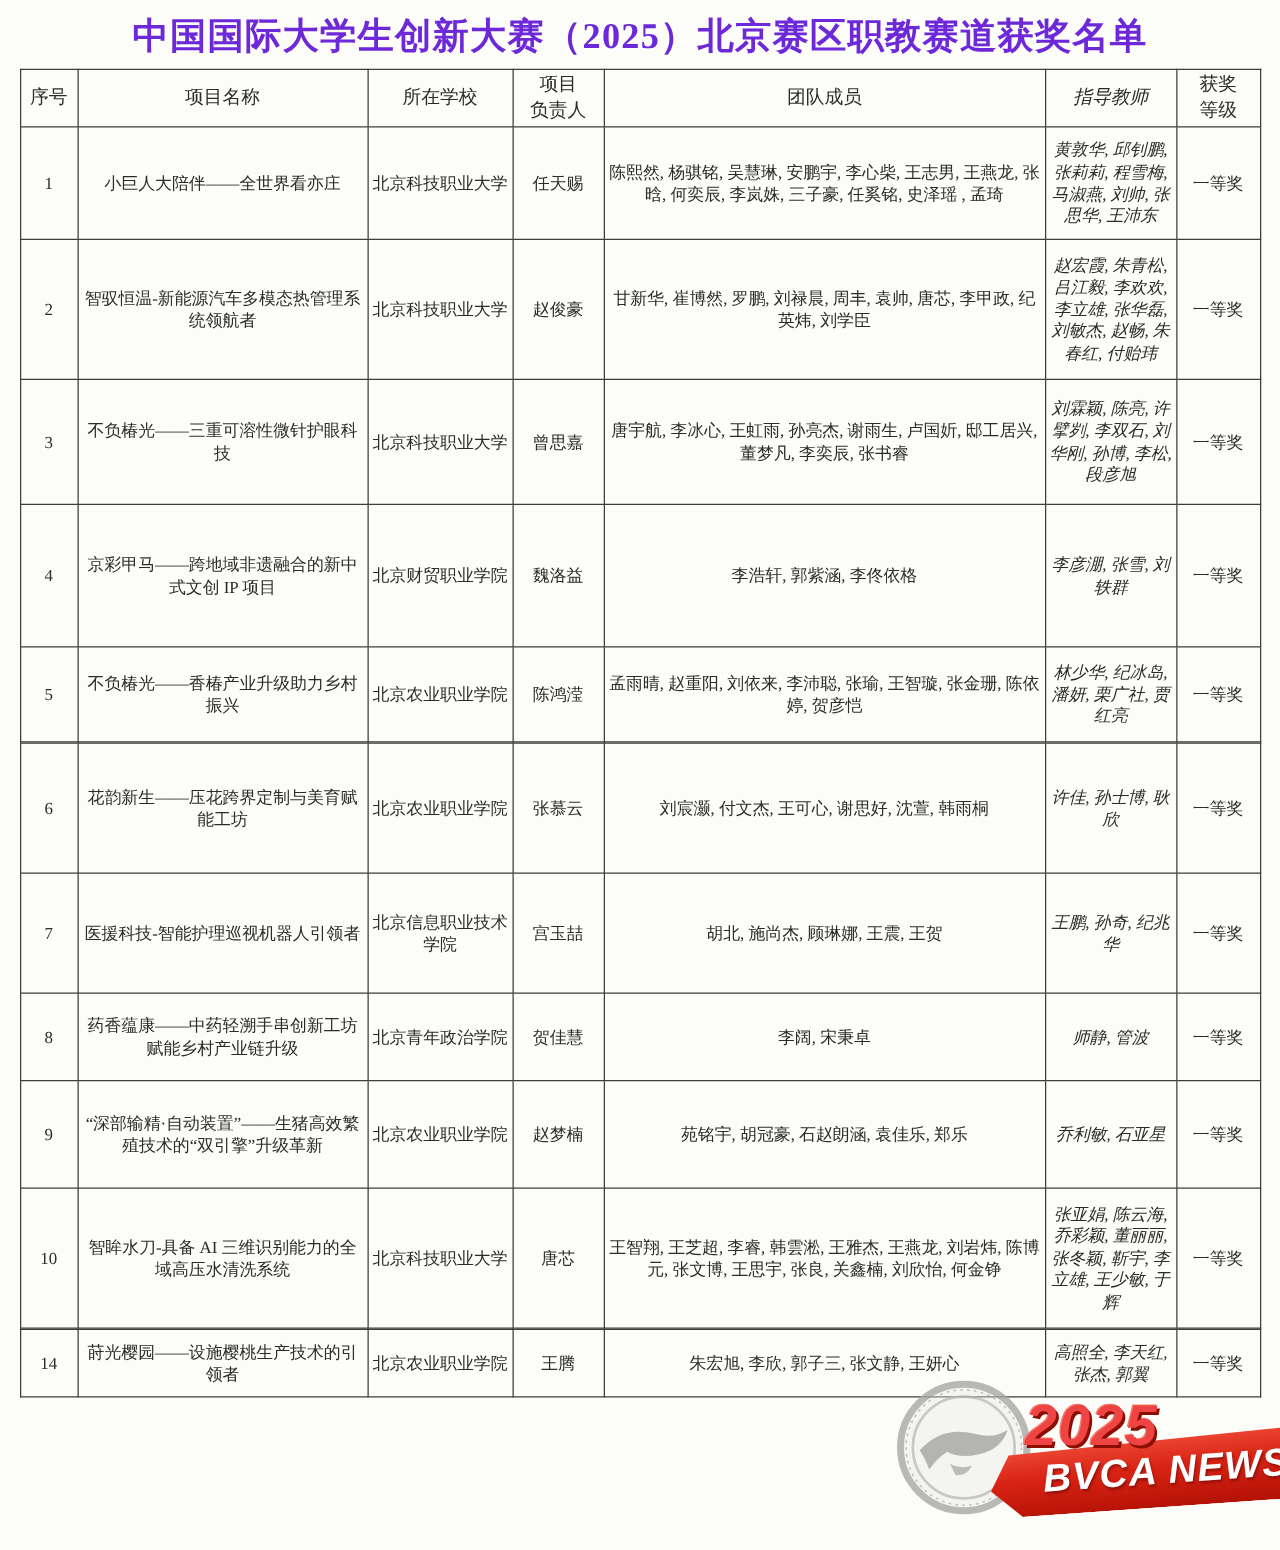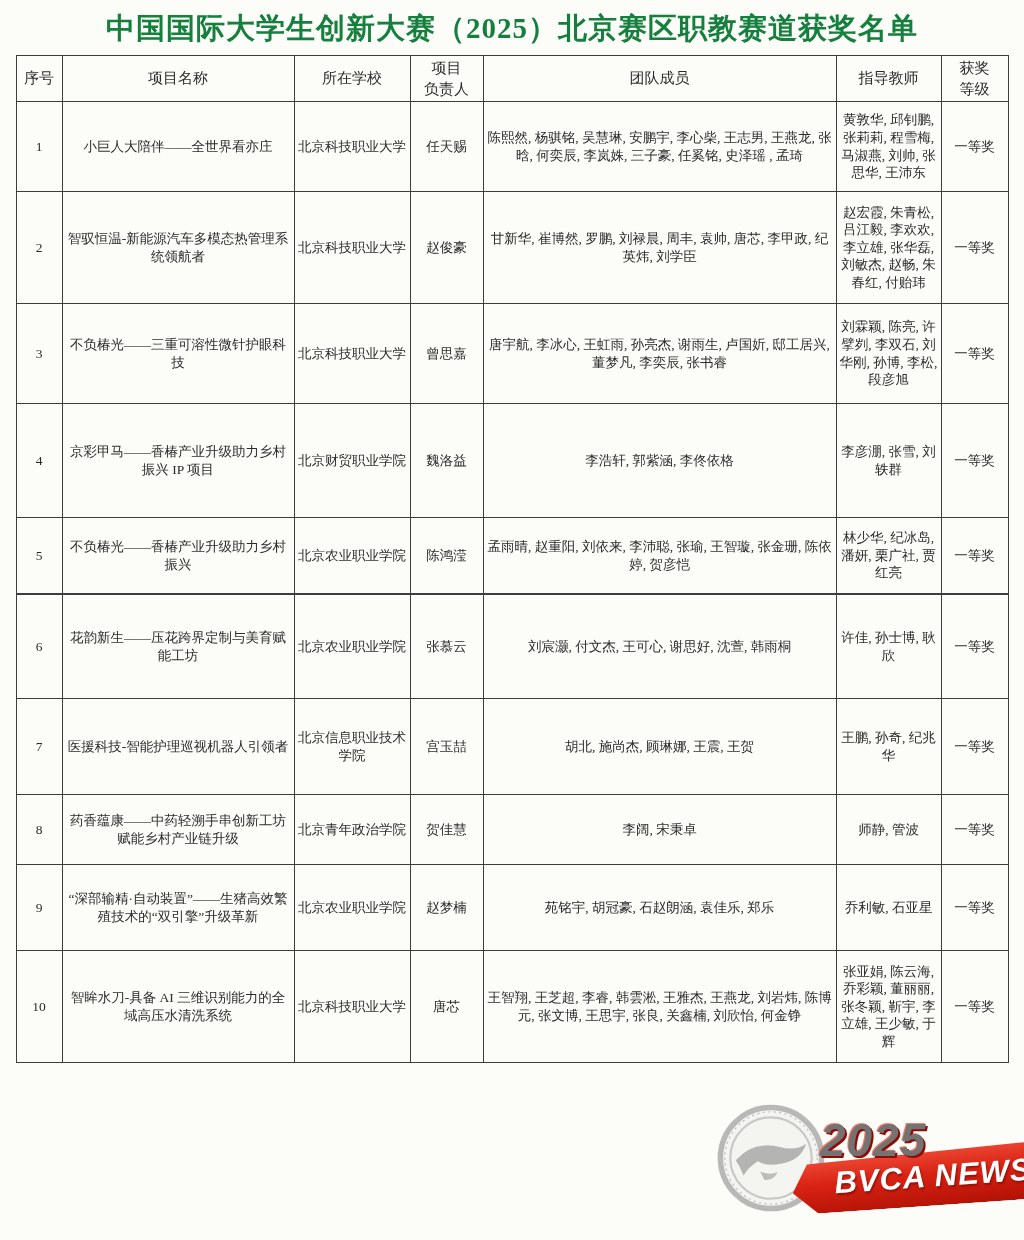--- a/index.html
+++ b/index.html
@@ -11,21 +11,21 @@
     background:#fcfcf9;
     font-family:"Liberation Serif","DejaVu Serif",serif;
     color:#232323;
   }
   .title {
     text-align:center;
     font-size:29px;
     font-weight:700;
     letter-spacing:1px;
     padding:9px 0 6px 0;
-    color:#15803d;
+    color:#6d28d9;
   }
   table.award {
     width:992px;
     margin:0 auto;
     border-collapse:collapse;
     table-layout:fixed;
   }
   table.award td, table.award th {
     border:1.6px solid #3d3d3d;
     text-align:center;
@@ -35,21 +35,21 @@
     line-height:1.3;
     font-weight:normal;
     color:#2b2b2b;
   }
   table.award th { font-size:15px; white-space:pre-line; line-height:1.35; }
   .col-no      { font-size:13.5px; }
   .col-project { font-size:13.5px; }
   .col-school  { font-size:13.5px; }
   .col-leader  { font-size:13.5px;margin-top:32px; }
   .col-members { font-size:13px;font-family:Liberation Serif, serif; }
-  .col-teachers{ font-size:12px; line-height:1.28; }
+  .col-teachers{ font-size:12px; line-height:1.28;font-style:italic; }
   .col-award   { font-size:13.5px; }
 
   
   .sec1 tbody tr:nth-child(1){height:46px}
   .sec1 tbody tr:nth-child(2){height:90px}
   .sec1 tbody tr:nth-child(3){height:112px}
   .sec1 tbody tr:nth-child(4){height:100px}
   .sec1 tbody tr:nth-child(5){height:114px}
   .sec1 tbody tr:nth-child(6){height:76px}
   .sec2 tbody tr:nth-child(1){height:104px}
@@ -65,21 +65,21 @@
 
   
   .wm-circle {
     position:absolute; left:716px; top:1103px;
     width:110px; height:110px; opacity:.8; z-index:30;
   }
   .wm-year {
     position:absolute; left:820px; top:1117px; z-index:40;
     font-family:"Liberation Sans","DejaVu Sans",sans-serif;
     font-style:italic; font-weight:900; font-size:46px; line-height:1;
-    color:#737373;
+    color:#ef4444;
     text-shadow:2px 2px 0 #8d0d05, -1px -1px 0 #f47a6a;
     letter-spacing:1px;
   }
   .wm-banner {
     position:absolute; left:792px; top:1148px; z-index:35;
     width:268px; height:58px;
     background:linear-gradient(178deg,#f2513d 0%,#d92314 45%,#b01105 100%);
     transform:rotate(-4deg);
     clip-path:polygon(0 62%, 6% 14%, 100% 0, 100% 100%, 9% 100%);
     display:flex; align-items:center; justify-content:center;
@@ -141,21 +141,21 @@
         <td class="col-no">3</td>
         <td class="col-project">不负椿光——三重可溶性微针护眼科技</td>
         <td class="col-school">北京科技职业大学</td>
         <td class="col-leader">曾思嘉</td>
         <td class="col-members">唐宇航, 李冰心, 王虹雨, 孙亮杰, 谢雨生, 卢国妡, 邸工居兴, 董梦凡, 李奕辰, 张书睿</td>
         <td class="col-teachers">刘霖颖, 陈亮, 许擘刿, 李双石, 刘华刚, 孙博, 李松, 段彦旭</td>
         <td class="col-award">一等奖</td>
       </tr>
       <tr>
         <td class="col-no">4</td>
-        <td class="col-project">京彩甲马——香椿产业升级助力乡村振兴 IP 项目</td>
+        <td class="col-project">京彩甲马——跨地域非遗融合的新中式文创 IP 项目</td>
         <td class="col-school">北京财贸职业学院</td>
         <td class="col-leader">魏洛益</td>
         <td class="col-members">李浩轩, 郭紫涵, 李佟依格</td>
         <td class="col-teachers">李彦淜, 张雪, 刘轶群</td>
         <td class="col-award">一等奖</td>
       </tr>
       <tr>
         <td class="col-no">5</td>
         <td class="col-project">不负椿光——香椿产业升级助力乡村振兴</td>
         <td class="col-school">北京农业职业学院</td>
@@ -230,20 +230,29 @@
   <colgroup>
       <col style="width:46px">
       <col style="width:232px">
       <col style="width:116px">
       <col style="width:73px">
       <col style="width:353px">
       <col style="width:105px">
       <col style="width:67px">
     </colgroup>
   <tbody>
+      <tr>
+        <td class="col-no">14</td>
+        <td class="col-project">莳光樱园——设施樱桃生产技术的引领者</td>
+        <td class="col-school">北京农业职业学院</td>
+        <td class="col-leader">王腾</td>
+        <td class="col-members">朱宏旭, 李欣, 郭子三, 张文静, 王妍心</td>
+        <td class="col-teachers">高照全, 李天红, 张杰, 郭翼</td>
+        <td class="col-award">一等奖</td>
+      </tr>
     </tbody>
 </table>
 
 <div class="wm-circle">
   <svg viewBox="0 0 100 100" width="110" height="110">
     <circle cx="50" cy="50" r="46" fill="rgba(230,230,228,0.45)" stroke="#a8a8a6" stroke-width="5"></circle>
     <circle cx="50" cy="50" r="37" fill="none" stroke="#bcbcba" stroke-width="2"></circle>
     <circle cx="50" cy="50" r="42" fill="none" stroke="#b5b5b3" stroke-width="1.2" stroke-dasharray="2 3"></circle>
     <path d="M18 52 Q34 34 58 40 Q72 44 82 37 Q77 52 60 55 Q47 58 38 53 Q30 58 25 66 Q22 58 18 52 Z" fill="#a3a3a1"></path>
     <path d="M40 62 Q48 66 56 63 Q52 71 44 70 Z" fill="#adadab"></path>

